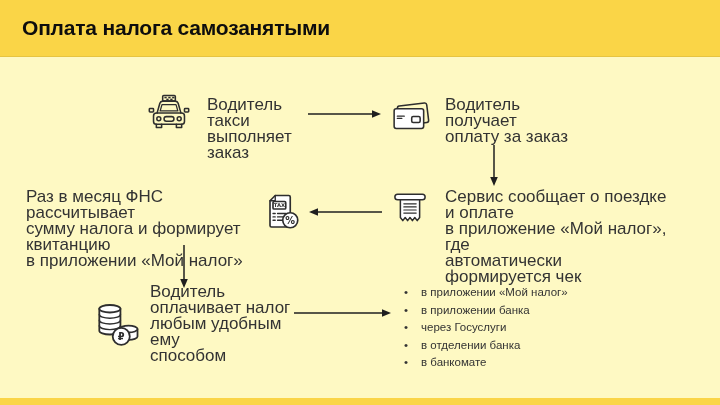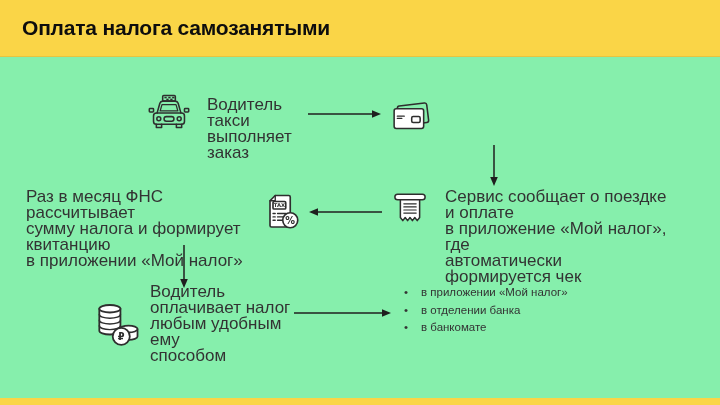--- a/index.html
+++ b/index.html
@@ -2,21 +2,21 @@
 <html><head>
 <meta charset="utf-8">
 <style>
   * { margin: 0; padding: 0; box-sizing: border-box; }
   html, body { background: #ffffff; }
   body { font-family: "Liberation Sans", "DejaVu Sans", sans-serif; }
   .slide {
     position: relative;
     width: 720px;
     height: 405px;
-    background: #86efac;
+    background: #fef9c3;
     overflow: hidden;
     padding-left: 48px;
   }
   .header-bar {
     position: absolute;
     left: 0; top: 0;
     width: 720px; height: 57px;
     background: #fad547;
     border-bottom: 1px solid rgba(0,0,0,0.08);
     display: flex;
@@ -114,20 +114,22 @@
   <div class="node-icon" style="left:386px; top:94px; width:50px; height:45px;">
     <svg class="icon-svg" viewBox="0 0 64 64">
       <g transform="rotate(-7 34 30)">
           <rect x="14" y="15" width="42" height="28" rx="3"></rect>
         </g>
       <rect x="8" y="21" width="42" height="28" rx="3" fill="#ffffff"></rect>
       <path d="M12.5 31.5 h10 M12.5 34.8 h6.5" stroke-width="1.7"></path>
       <rect x="33" y="32" width="12" height="8.5" rx="2"></rect>
     </svg>
   </div>
+  <div class="node-text" style="left:445px; top:97px; width:130px;">Водитель получает
+оплату за заказ</div>
 
   <div class="arrow" style="left:488px; top:145px; width:12px; height:42px;">
     <svg viewBox="0 0 12 42">
         <line x1="6" y1="0" x2="6" y2="33"></line>
         <polygon points="2.2,32 9.8,32 6,41"></polygon>
       </svg>
   </div>
 
   <div class="node-icon" style="left:388px; top:186px; width:44px; height:48px;">
     <svg class="icon-svg" viewBox="0 0 64 64">
@@ -188,18 +190,20 @@
 
   <div class="arrow" style="left:294px; top:307px; width:98px; height:12px;">
     <svg viewBox="0 0 98 12">
         <line x1="0" y1="6" x2="89" y2="6"></line>
         <polygon points="88,2.2 97,6 88,9.8"></polygon>
       </svg>
   </div>
 
   <ul class="methods-list">
     <li>в приложении «Мой налог»</li>
+    <li>в приложении банка</li>
+    <li>через Госуслуги</li>
     <li>в отделении банка</li>
     <li>в банкомате</li>
   </ul>
 
   <div class="footer-bar"></div>
 </div>
 
 </body></html>

